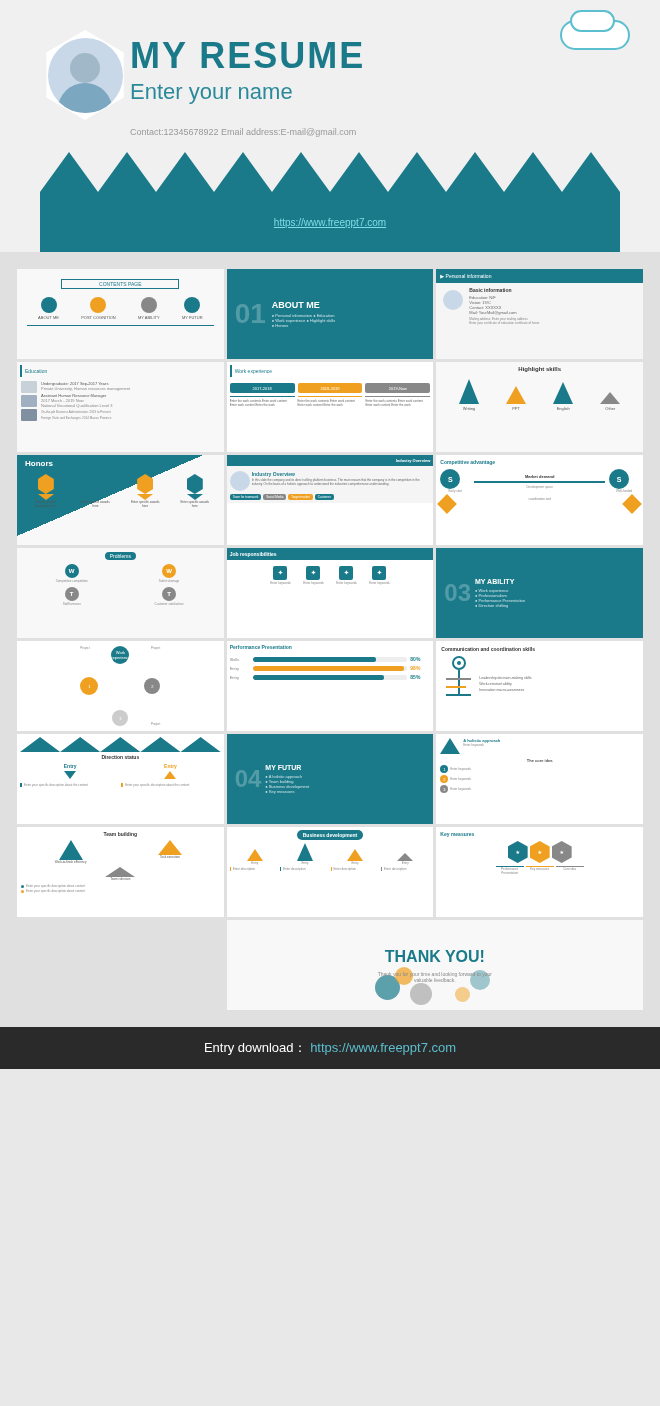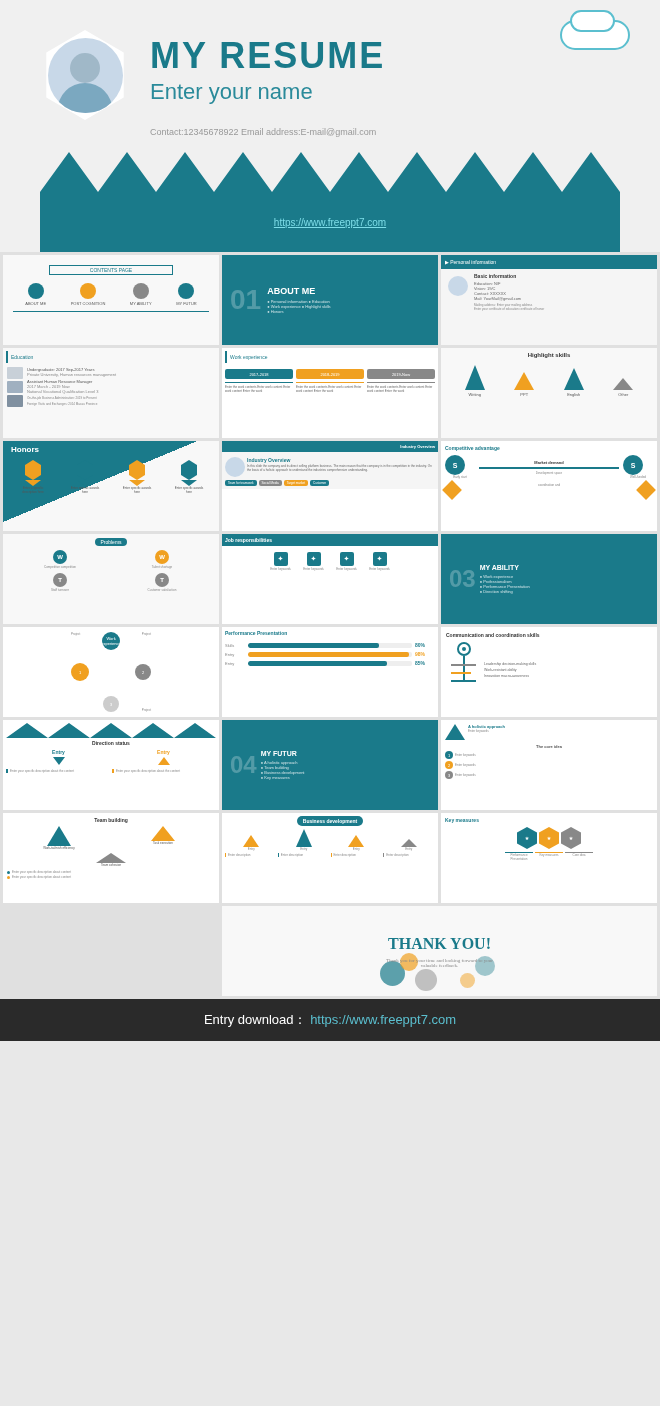--- a/index.html
+++ b/index.html
@@ -14,21 +14,20 @@
     
     .hero {
       background: #f0f0f0;
       padding: 30px 40px 0 40px;
       position: relative;
       min-height: 220px;
     }
     .hero-content {
       display: flex;
       align-items: flex-start;
-      gap: 20px;
     }
     .avatar-hex {
       width: 90px;
       height: 90px;
       background: white;
       clip-path: polygon(50% 0%, 93% 25%, 93% 75%, 50% 100%, 7% 75%, 7% 25%);
       display: flex;
       align-items: center;
       justify-content: center;
       overflow: hidden;
@@ -133,21 +132,21 @@
       color: #7ddde8;
       font-size: 10px;
       text-decoration: underline;
     }
 
     
     .slides-grid {
       display: grid;
       grid-template-columns: 1fr 1fr 1fr;
       gap: 3px;
-      padding: 3px;
+      padding: 17px;
       background: #e0e0e0;
     }
     .slide {
       background: white;
       min-height: 90px;
       overflow: hidden;
       position: relative;
       font-size: 5px;
     }
 
@@ -779,21 +778,21 @@
         <div style="width:20px; height:22px; background:#888; clip-path:polygon(50% 0%, 100% 25%, 100% 75%, 50% 100%, 0% 75%, 0% 25%); display:flex; align-items:center; justify-content:center; color:white; font-size:5px;">★</div>
       </div>
       <div style="display:flex; gap:2px; margin-top:3px; justify-content:center;">
         <div style="font-size:3px; color:#888; width:28px; text-align:center; border-top:1px solid #1a7a8a;">Performance Presentation</div>
         <div style="font-size:3px; color:#888; width:28px; text-align:center; border-top:1px solid #f0a020;">Key measures</div>
         <div style="font-size:3px; color:#888; width:28px; text-align:center; border-top:1px solid #888;">Core idea</div>
       </div>
     </div>
   </div>
 
-  <div class="slide slide-thank-you" style="grid-column: 2 / 4; font-family: Liberation Serif, serif;">
+  <div class="slide slide-thank-you" style="grid-column: 2 / 4;">
     <div style="display:flex; flex-direction:column; align-items:center; justify-content:center; height:100%; padding:10px; position:relative; overflow:hidden;">
 
       <div style="position:absolute; bottom:10px; left:10px; width:25px; height:25px; border-radius:50%; background:#1a7a8a; opacity:0.7;"></div>
       <div style="position:absolute; bottom:25px; left:30px; width:18px; height:18px; border-radius:50%; background:#f0a020; opacity:0.7;"></div>
       <div style="position:absolute; bottom:5px; left:45px; width:22px; height:22px; border-radius:50%; background:#888; opacity:0.5;"></div>
       <div style="position:absolute; bottom:20px; right:15px; width:20px; height:20px; border-radius:50%; background:#1a7a8a; opacity:0.4;"></div>
       <div style="position:absolute; bottom:8px; right:35px; width:15px; height:15px; border-radius:50%; background:#f0a020; opacity:0.5;"></div>
 
       <div style="font-size:16px; font-weight:bold; color:#1a7a8a; text-align:center; z-index:1;">THANK YOU!</div>
       <div style="font-size:5px; color:#888; text-align:center; margin-top:5px; z-index:1; max-width:120px;">Thank you for your time and looking forward to your valuable feedback.</div>

